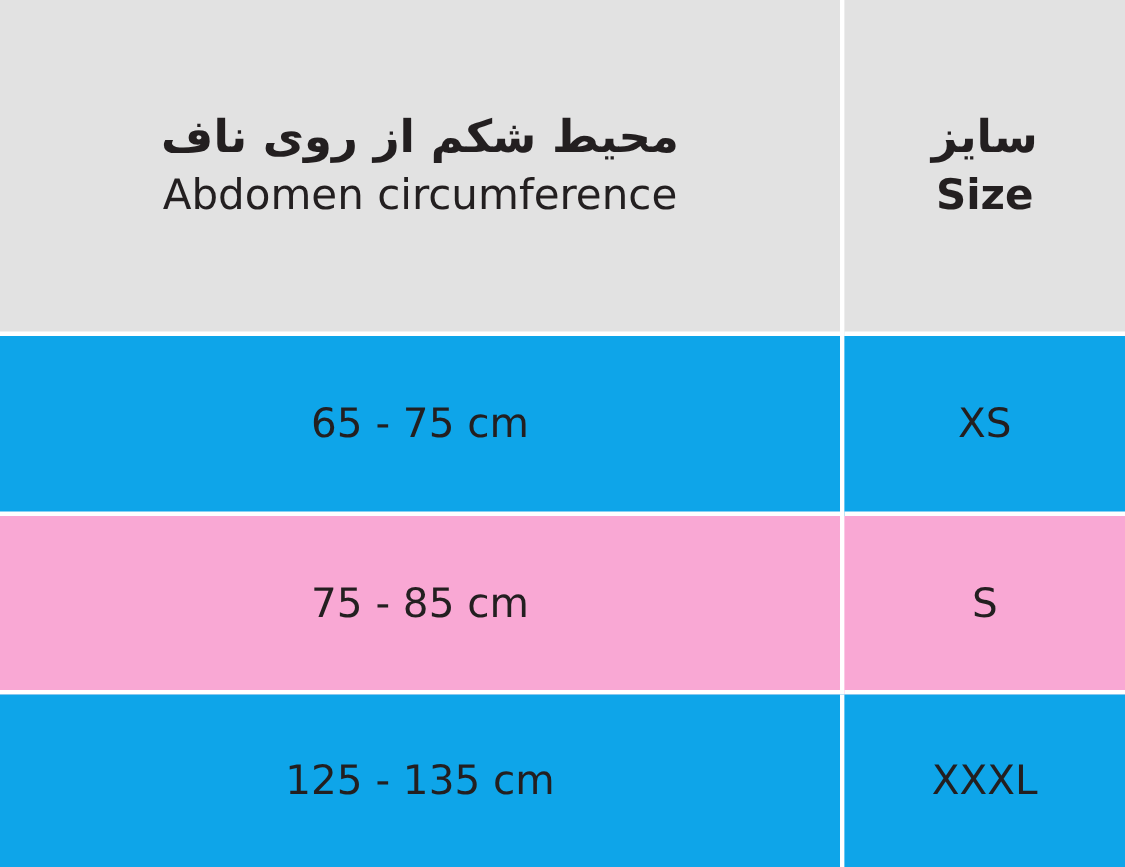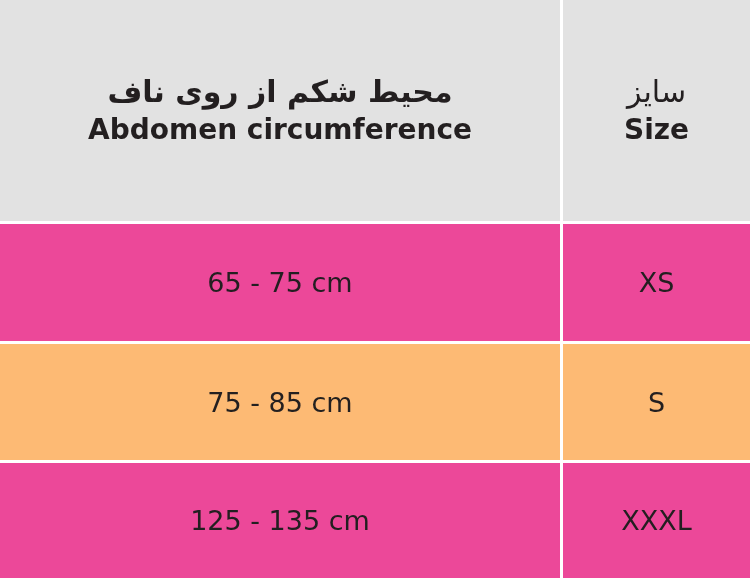--- a/index.html
+++ b/index.html
@@ -35,38 +35,38 @@
     border-right: none;
   }
   .size-table tr.last-row td {
     border-bottom: none;
   }
 
   .head-cell {
     background: #e2e2e2;
     height: 128px;
   }
-  .row-dark { background: #fdba74; margin-top: 38px; }
-  .row-light { background: #ec4899; }
+  .row-dark { background: #f9a8d4; margin-top: 38px; }
+  .row-light { background: #0ea5e9; }
 
   .head-fa {
     font-size: 30px;
     font-weight: bold;
     direction: rtl;
     line-height: 1.25;
     letter-spacing: 0;
   }
   .head-en {
     font-size: 28px;
-    font-weight: bold;
+    font-weight: normal;
     line-height: 1.35;
   }
   .head-size-fa {
     font-size: 30px;
-    font-weight: normal;
+    font-weight: bold;
     direction: rtl;
     line-height: 1.25;
   }
   .head-size-en {
     font-size: 28px;
     font-weight: bold;
     line-height: 1.35;
   }
   .body-cell {
     font-size: 27px;

